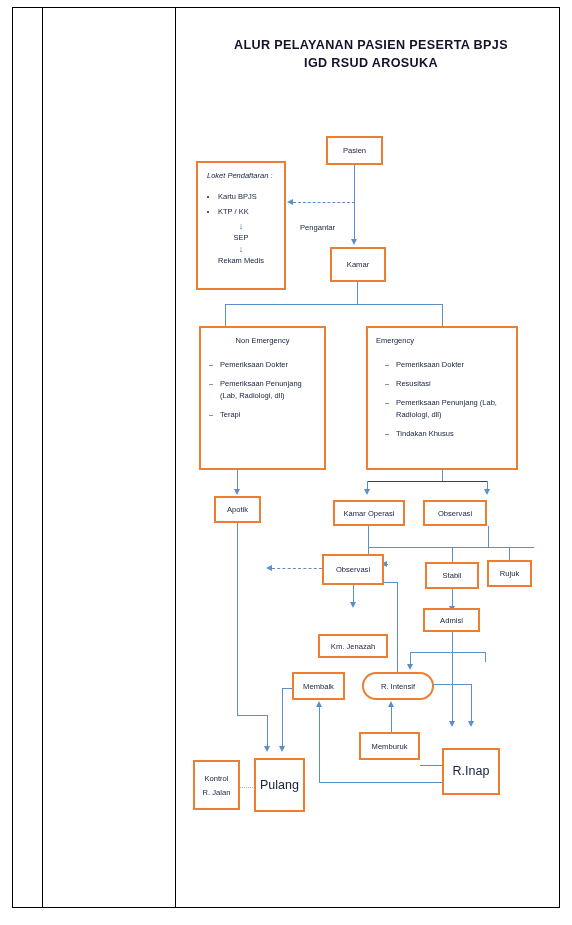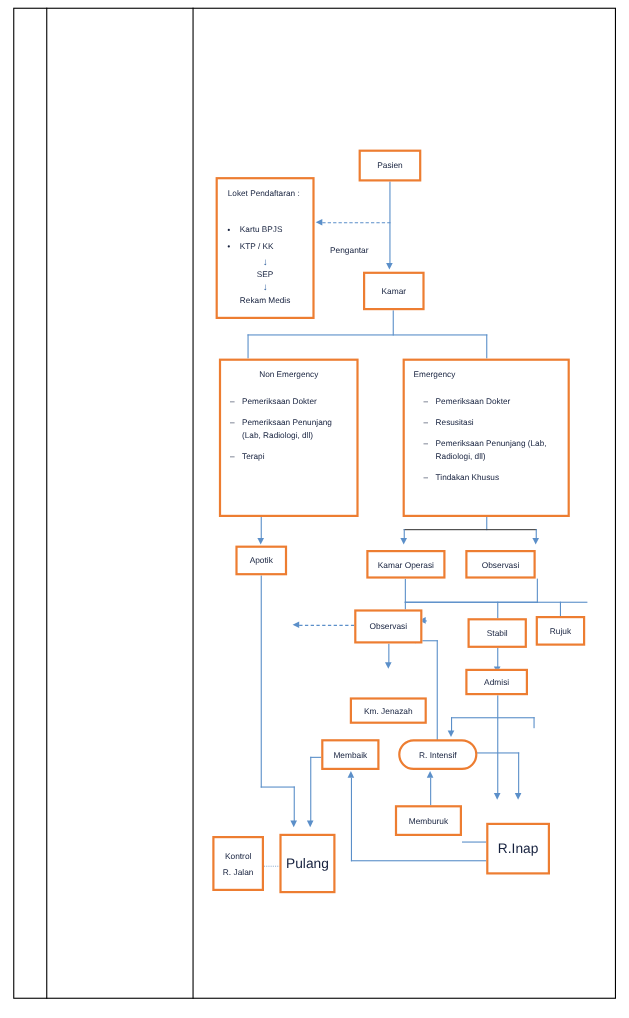--- a/index.html
+++ b/index.html
@@ -81,21 +81,21 @@
     line-height: 12.5px;
   }
   .node.stack {
     display: flex;
     flex-direction: column;
     justify-content: center;
     gap: 3px;
   }
 
   
-  .lk-title { margin: 0 0 20px 1px; }
+  .lk-title { margin: 0 0 8px 1px; font-style: italic; }
   .lk-ul { margin: 0 0 1px 0; padding-left: 12px; list-style: disc; }
   .lk-ul li { margin-bottom: 3px; }
   .lk-center { text-align: center; margin: 0; }
   .lk-arrow {
     text-align: center;
     font-size: 9px;
     line-height: 9px;
     color: #2E5F9E;
     margin: 1px 0 1px 0;
   }
@@ -176,20 +176,22 @@
 </head>
 <body>
 
 <div id="page-frame"></div>
 <div class="vrule" id="vrule-1"></div>
 <div class="vrule" id="vrule-2"></div>
 
 <div id="canvas">
 
   <div id="chart-title">
+    <div>ALUR PELAYANAN PASIEN PESERTA BPJS</div>
+    <div>IGD RSUD AROSUKA</div>
   </div>
 
   <div class="ln v" style="left:354px; top:164px; height:76px;"></div>
   <div class="ah ah-d" style="left:351px; top:239px;"></div>
 
   <div class="dash-h" style="left:293px; top:202px; width:62px;"></div>
   <div class="ah ah-l" style="left:287px; top:199px;"></div>
   <div class="flabel" style="left:300px; top:186px;">Pengantar</div>
 
   <div class="ln v" style="left:357px; top:282px; height:23px;"></div>

